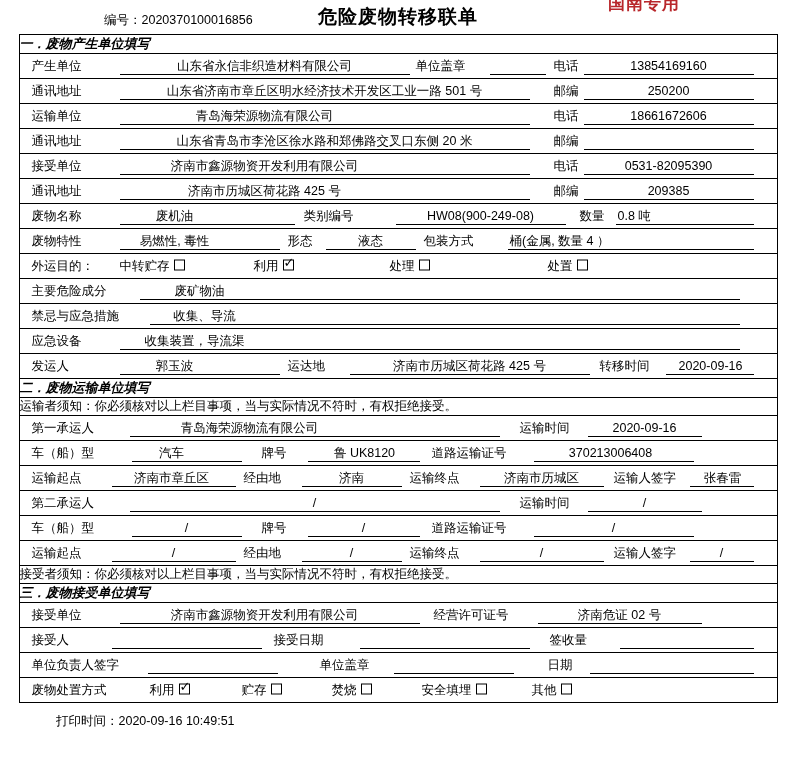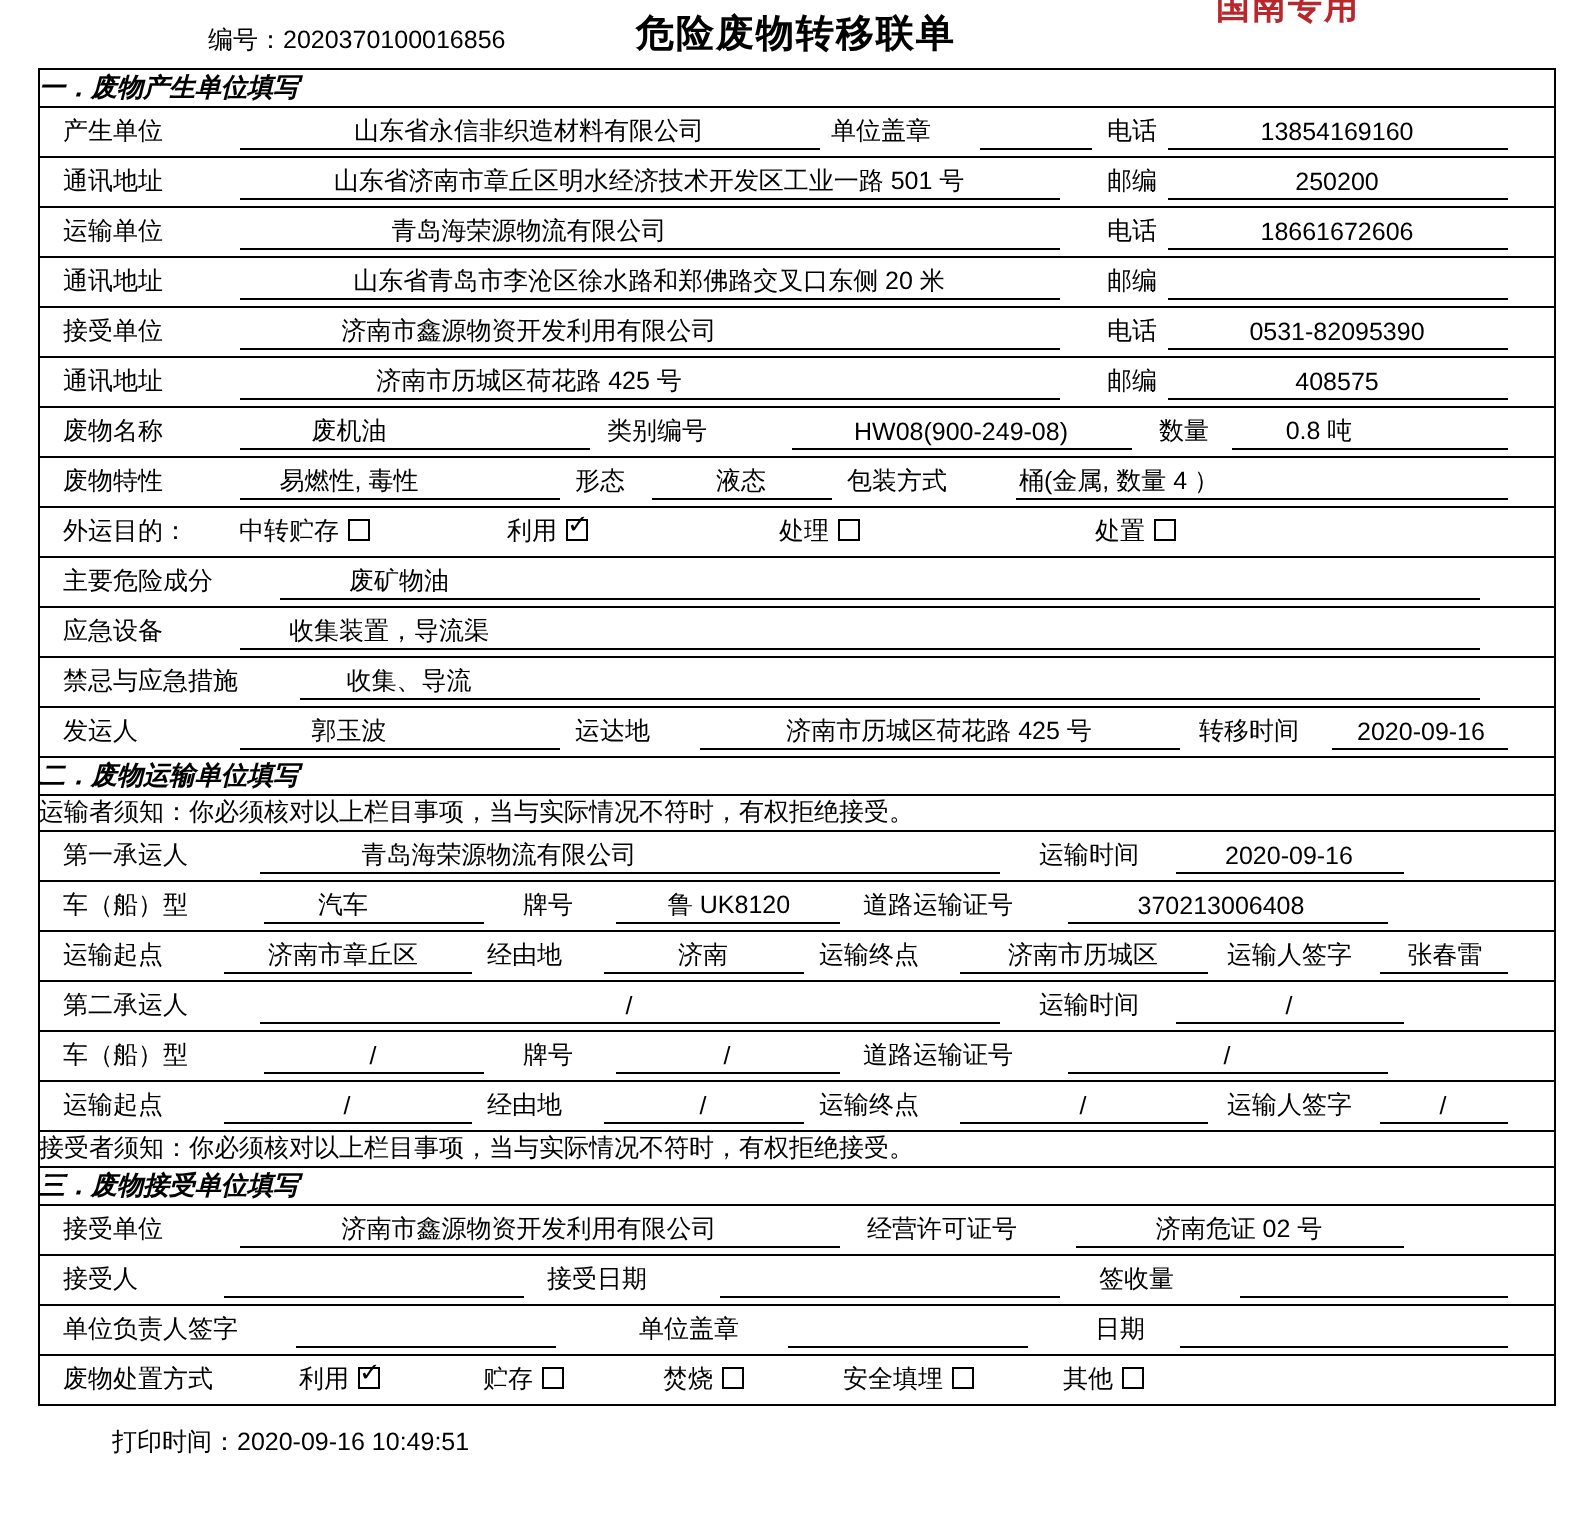--- a/index.html
+++ b/index.html
@@ -190,37 +190,37 @@
           </td>
         </tr>
 
     <tr>
           <td class="row">
             <div class="rowbox">
       <span class="lbl" style="left:12px">通讯地址</span>
       <span class="val" style="left:100px;width:290px">济南市历城区荷花路 425 号</span>
       <span class="ul" style="left:100px;width:410px;bottom:3px"></span>
       <span class="lbl" style="left:534px">邮编</span>
-      <span class="val" style="left:564px;width:170px">408575</span>
+      <span class="val" style="left:564px;width:170px">209385</span>
       <span class="ul" style="left:564px;width:170px;bottom:3px"></span>
     </div>
           </td>
         </tr>
 
     <tr>
           <td class="row">
             <div class="rowbox">
       <span class="lbl" style="left:12px">废物名称</span>
       <span class="val" style="left:100px;width:110px">废机油</span>
       <span class="ul" style="left:100px;width:175px;bottom:3px"></span>
       <span class="lbl" style="left:284px">类别编号</span>
       <span class="val" style="left:376px;width:170px">HW08(900-249-08)</span>
       <span class="ul" style="left:376px;width:170px;bottom:3px"></span>
       <span class="lbl" style="left:560px">数量</span>
-      <span class="val" style="left:572px;width:136px;text-align:center">0.8 吨</span>
+      <span class="val" style="left:598px;width:136px;text-align:left">0.8 吨</span>
       <span class="ul" style="left:596px;width:138px;bottom:3px"></span>
     </div>
           </td>
         </tr>
 
     <tr>
           <td class="row">
             <div class="rowbox">
       <span class="lbl" style="left:12px">废物特性</span>
       <span class="val" style="left:100px;width:110px">易燃性, 毒性</span>
@@ -261,33 +261,33 @@
       <span class="lbl" style="left:12px">主要危险成分</span>
       <span class="val" style="left:120px;width:120px">废矿物油</span>
       <span class="ul" style="left:120px;width:600px;bottom:3px"></span>
     </div>
           </td>
         </tr>
 
     <tr>
           <td class="row">
             <div class="rowbox">
+      <span class="lbl" style="left:12px">禁忌与应急措施</span>
+      <span class="val" style="left:130px;width:110px">收集、导流</span>
+      <span class="ul" style="left:130px;width:590px;bottom:3px"></span>
+    </div>
+          </td>
+        </tr>
+
+    <tr>
+          <td class="row">
+            <div class="rowbox">
       <span class="lbl" style="left:12px">应急设备</span>
       <span class="val" style="left:100px;width:150px">收集装置，导流渠</span>
       <span class="ul" style="left:100px;width:620px;bottom:3px"></span>
-    </div>
-          </td>
-        </tr>
-
-    <tr>
-          <td class="row">
-            <div class="rowbox">
-      <span class="lbl" style="left:12px">禁忌与应急措施</span>
-      <span class="val" style="left:130px;width:110px">收集、导流</span>
-      <span class="ul" style="left:130px;width:590px;bottom:3px"></span>
     </div>
           </td>
         </tr>
 
     <tr>
           <td class="row">
             <div class="rowbox">
       <span class="lbl" style="left:12px">发运人</span>
       <span class="val" style="left:100px;width:110px">郭玉波</span>
       <span class="ul" style="left:100px;width:160px;bottom:3px"></span>

